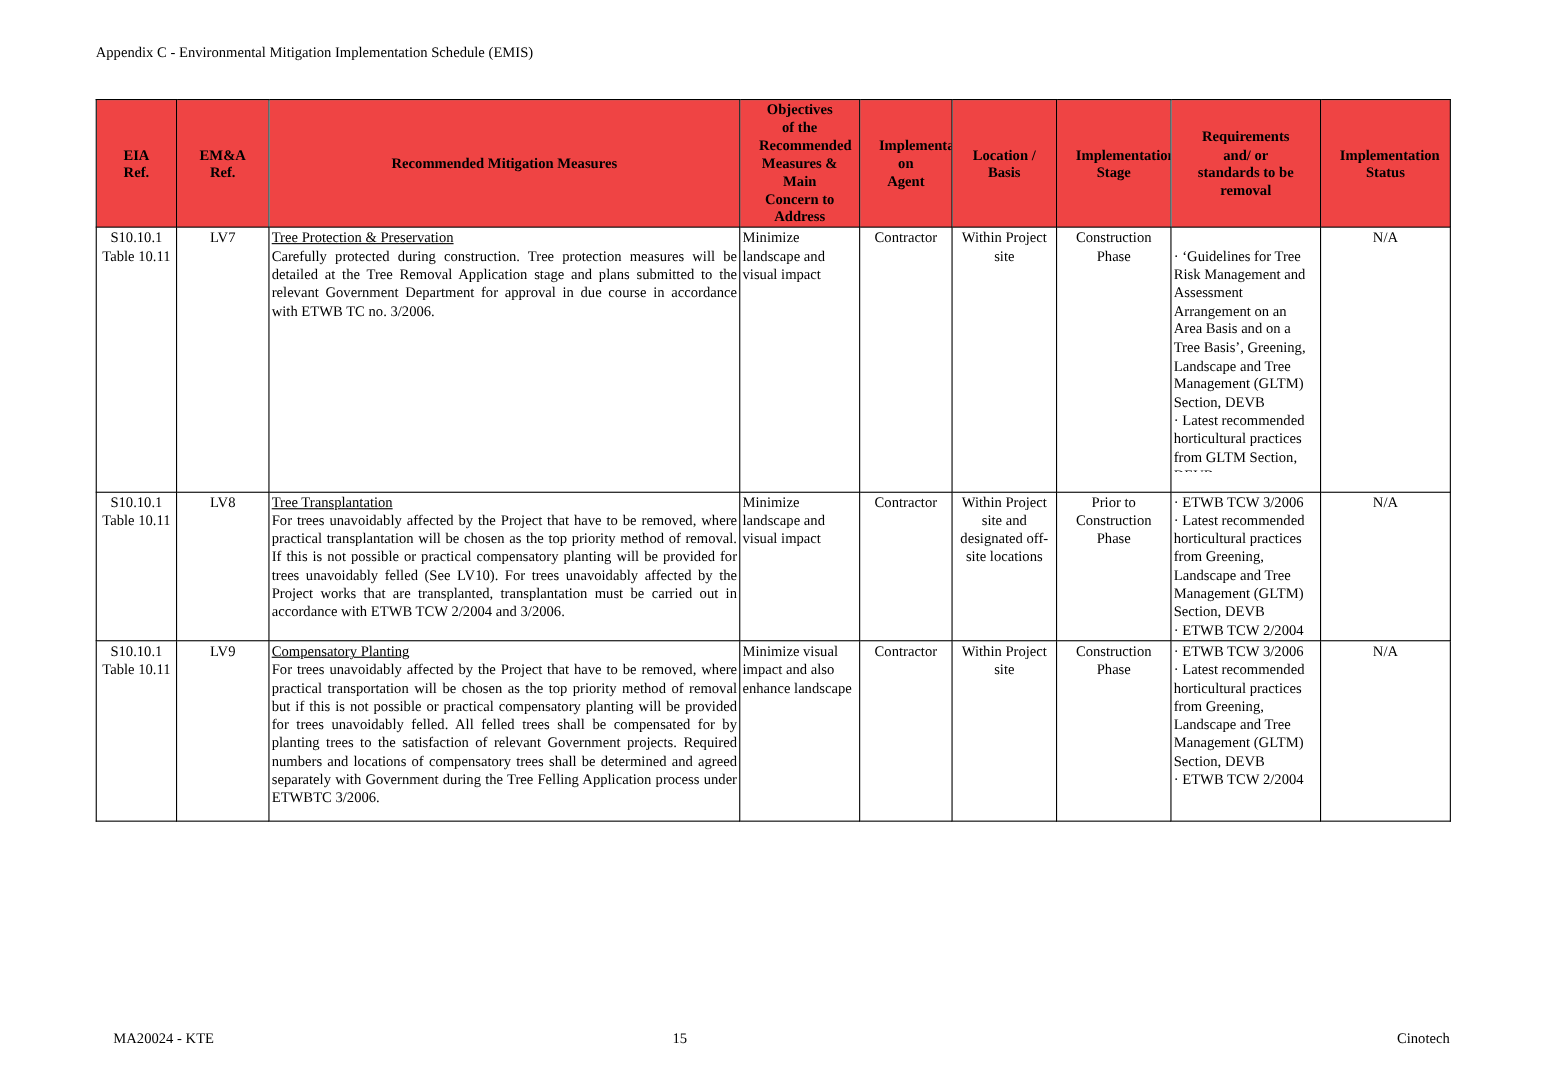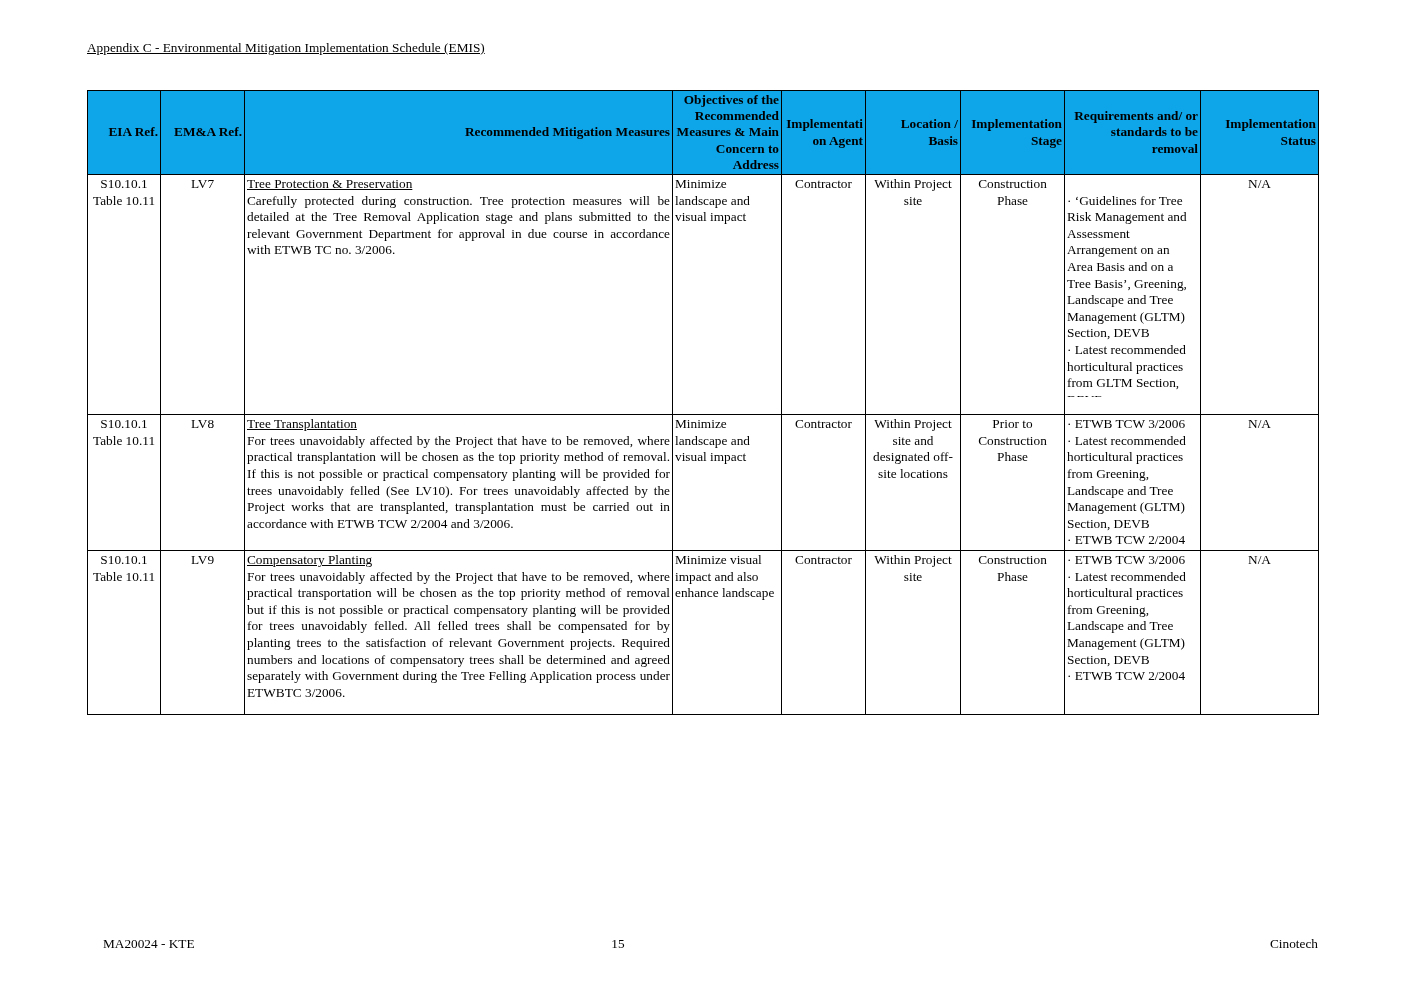--- a/index.html
+++ b/index.html
@@ -7,43 +7,42 @@
   body {
     position:relative;
     width:1403px; height:992px;
     font-family:"Liberation Serif", serif;
     color:#000;
     overflow:hidden;
   }
   .page-header {
     position:absolute; left:87px; top:40px;
     font-size:13.3px;
-    text-decoration:underline;
   }
   .table-wrap { position:absolute; left:87px; top:90px; }
   table.emis {
     border-collapse:collapse;
     table-layout:fixed;
     width:1231px;
     font-size:13.3px;
     line-height:16.6px;
   }
   table.emis th, table.emis td {
     border:1.5px solid #000;
     vertical-align:top;
     overflow:hidden;
   }
   table.emis th {
-    background:#0ea5e9;
+    background:#ef4444;
     font-weight:bold;
-    text-align:right;
+    text-align:center;
     vertical-align:middle;
     white-space:pre-line;
     height:81px;
-    padding:1px 2px;
+    padding:1px 17px;
     line-height:16.2px;
   }
   table.emis td { padding:1px 2px;margin-left:16px; }
   tr.r1 { height:206px; }
   tr.r2 { height:135px; }
   tr.r3 { height:164px; }
   td.c-center { text-align:center; white-space:pre-line; }
   td.c-measures { padding:0 2px; }
   .m-title { text-decoration:underline; }
   .m-body { text-align:justify; }

